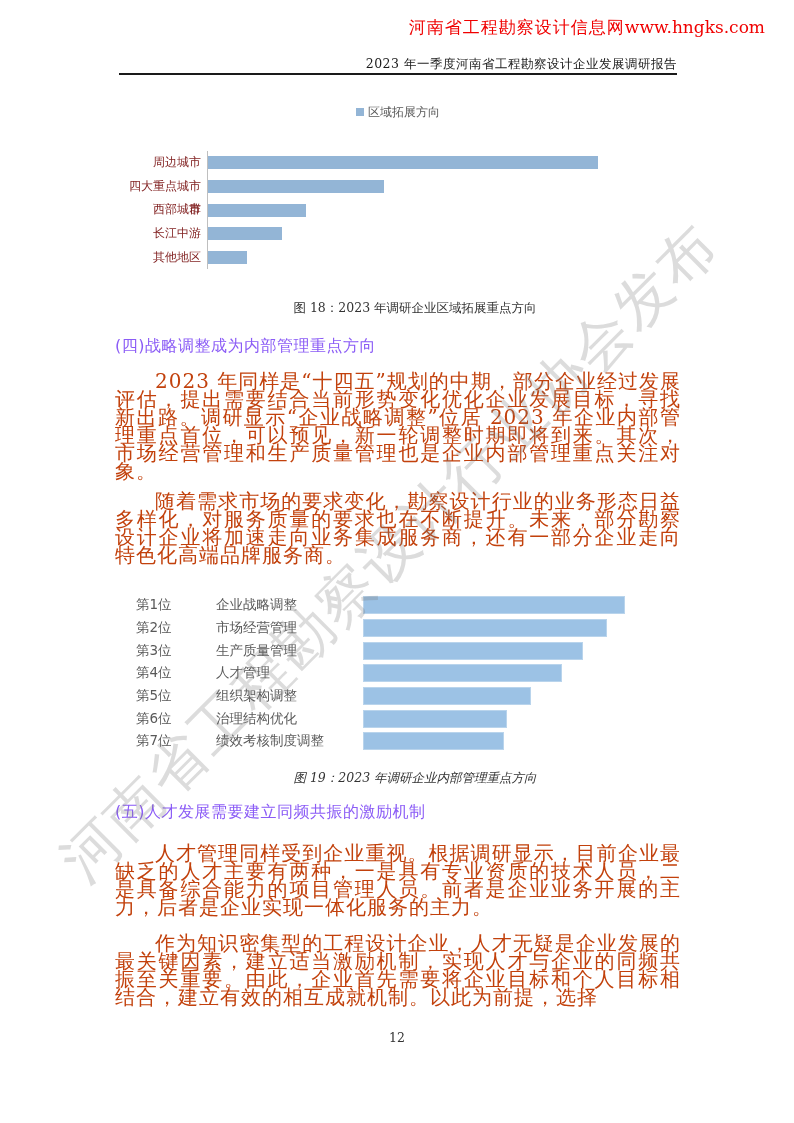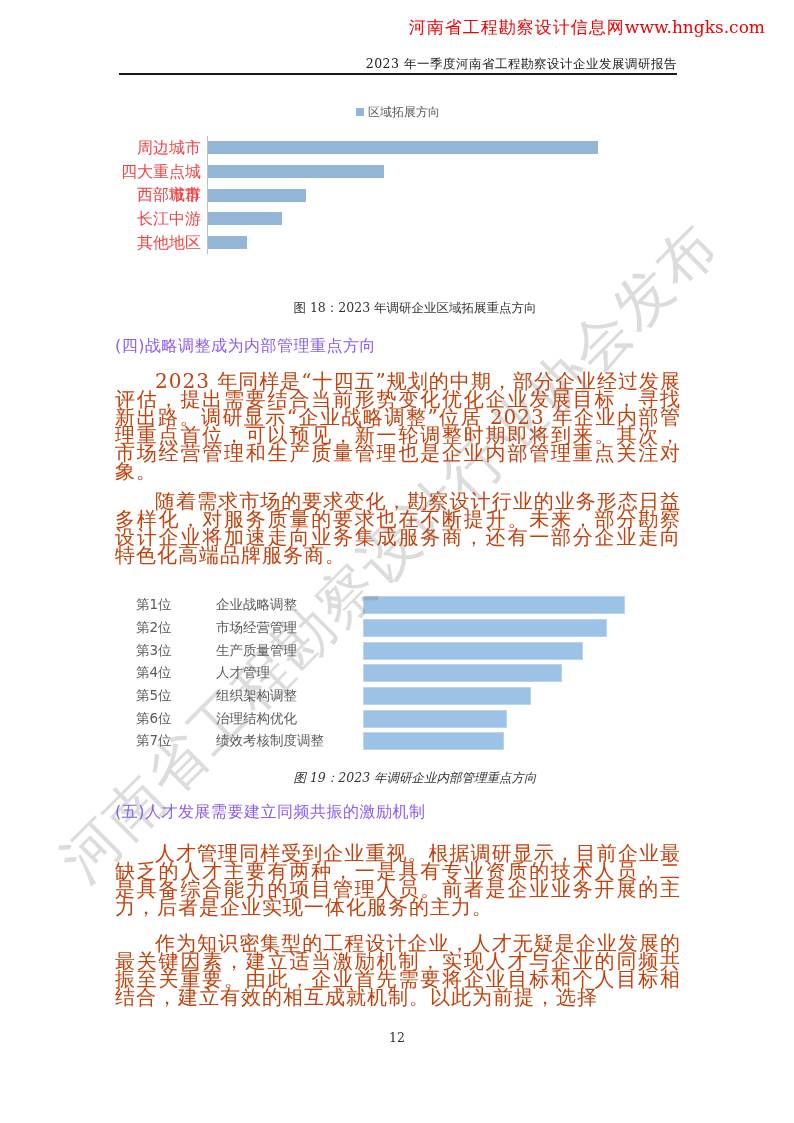--- a/index.html
+++ b/index.html
@@ -36,31 +36,31 @@
   }
   .header-rule {
     position: absolute; top: 73px; left: 119px;
     width: 558px; height: 2px; background: #1a1a1a;
   }
   
   .chart1 { position: absolute; top: 104px; left: 119px; width: 558px; }
   .legend {
     display: flex; justify-content: center; align-items: center;
     font-family: "DejaVu Sans", "Liberation Sans", sans-serif;
-    font-size: 12px; color: #595959; height: 16px; margin-bottom: 16px;
+    font-size: 12px; color: #595959; height: 16px; margin-bottom: 31px;
   }
   .legend-swatch {
     display: inline-block; width: 8px; height: 8px;
     background: #93b5d6; margin-right: 4px;
   }
   .c1-row { display: flex; height: 23.7px; align-items: stretch; }
   .c1-label {
     width: 88px; text-align: right; padding-right: 6px;
     font-family: Liberation Sans, sans-serif;
-    font-size: 16px; color: #ef4444; line-height: 23.7px;
+    font-size: 12px; color: #7f1d1d; line-height: 23.7px;
   }
   .c1-track { flex: 1; border-left: 1px solid #bfbfbf; display: flex; align-items: center; }
   .c1-bar { height: 13px; background: #93b5d6; }
   
   .caption {
     position: absolute; left: 136px; width: 558px;
     text-align: center; font-size: 12.5px; color: #333;
   }
   .caption-18 { top: 300px; }
   .caption-19 { top: 770px; font-style: italic; }

